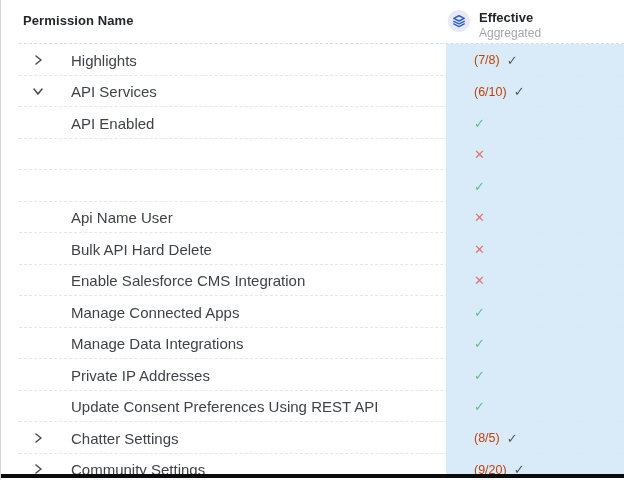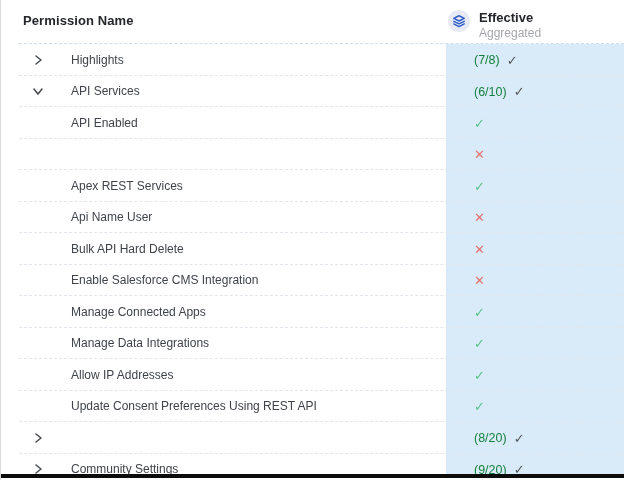--- a/index.html
+++ b/index.html
@@ -49,27 +49,27 @@
     content:"";position:absolute;left:18px;right:0;bottom:0;
     border-bottom:1px dashed #e2e6ea;
   }
   .row .chev{
     position:absolute;left:31px;top:50%;transform:translateY(-50%);
     width:12px;height:12px;display:flex;align-items:center;justify-content:center;
     cursor:pointer;color:#4a4d52;
   }
   .row .label{
     position:absolute;left:70px;top:50%;transform:translateY(-50%);
-    font-size:12px;color:#3f4349;white-space:nowrap;
+    font-size:15px;color:#3f4349;white-space:nowrap;
   }
   .row .value{
     position:absolute;left:473px;top:50%;transform:translateY(-50%);
     font-size:12.5px;display:flex;align-items:center;white-space:nowrap;
   }
-  .count{color:#15803d;}
+  .count{color:#c2410c;}
   .gcheck{margin-left:7px;font-size:13px;}
   .status{font-size:13px;}
   
   .bottom-bar{
     position:absolute;left:0;right:0;bottom:2px;height:4px;background:#0b0b0b;
   }
   svg{display:block;}
 </style>
 </head>
 <body>
@@ -126,21 +126,20 @@
         <span class="value">
           <span class="status" style="color: rgb(86, 194, 138);">✓</span>
         </span>
       </div>
       <div class="row">
         <span class="value">
           <span class="status" style="color: rgb(228, 114, 109);">✕</span>
         </span>
       </div>
       <div class="row">
-        <span class="label">Apex REST Services</span>
         <span class="value">
           <span class="status" style="color: rgb(86, 194, 138);">✓</span>
         </span>
       </div>
       <div class="row">
         <span class="label">Api Name User</span>
         <span class="value">
           <span class="status" style="color: rgb(228, 114, 109);">✕</span>
         </span>
       </div>
@@ -162,39 +161,40 @@
           <span class="status" style="color: rgb(86, 194, 138);">✓</span>
         </span>
       </div>
       <div class="row">
         <span class="label">Manage Data Integrations</span>
         <span class="value">
           <span class="status" style="color: rgb(86, 194, 138);">✓</span>
         </span>
       </div>
       <div class="row">
-        <span class="label">Allow IP Addresses</span>
+        <span class="label">Private IP Addresses</span>
         <span class="value">
           <span class="status" style="color: rgb(86, 194, 138);">✓</span>
         </span>
       </div>
       <div class="row">
         <span class="label">Update Consent Preferences Using REST API</span>
         <span class="value">
           <span class="status" style="color: rgb(86, 194, 138);">✓</span>
         </span>
       </div>
       <div class="row">
         <span class="chev">
           <svg width="12" height="12" viewBox="0 0 12 12" fill="none" stroke="currentColor" stroke-width="1.6" stroke-linecap="round" stroke-linejoin="round">
             <polyline points="4,2 9,6 4,10"></polyline>
           </svg>
         </span>
-        <span class="value">
-          <span class="count">(8/20)</span>
+        <span class="label">Chatter Settings</span>
+        <span class="value">
+          <span class="count">(8/5)</span>
           <span class="gcheck" style="color: rgb(84, 86, 91);">✓</span>
         </span>
       </div>
       <div class="row">
         <span class="chev">
           <svg width="12" height="12" viewBox="0 0 12 12" fill="none" stroke="currentColor" stroke-width="1.6" stroke-linecap="round" stroke-linejoin="round">
             <polyline points="4,2 9,6 4,10"></polyline>
           </svg>
         </span>
         <span class="label">Community Settings</span>

